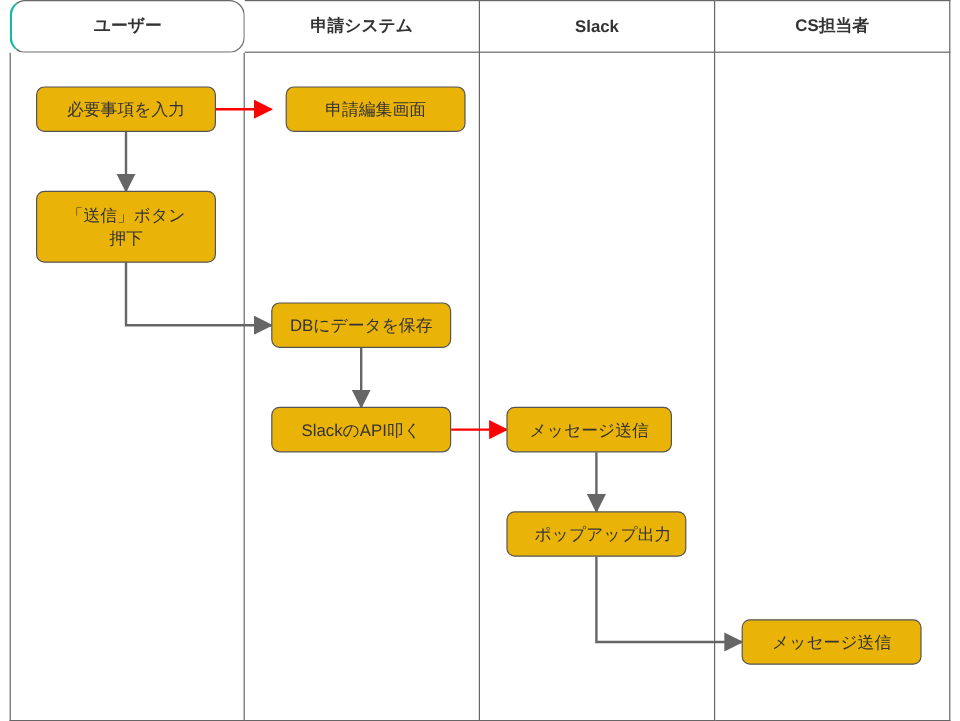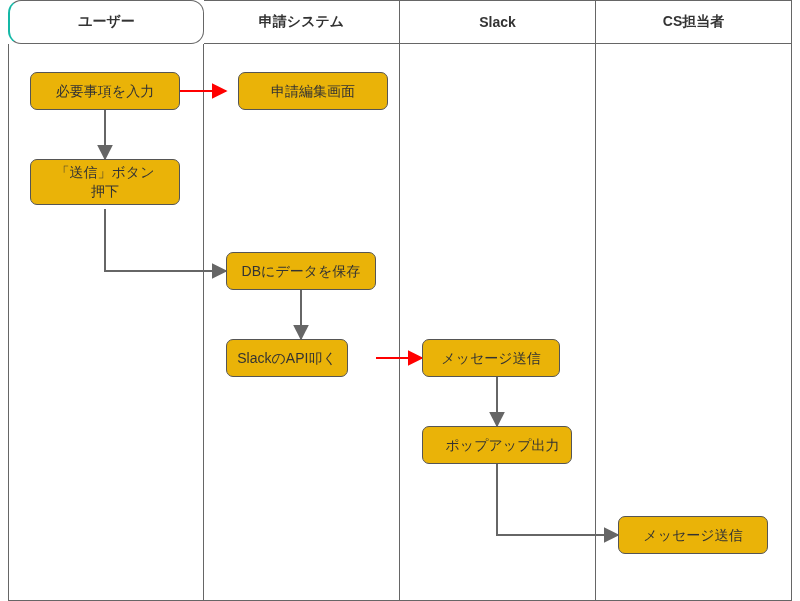--- a/index.html
+++ b/index.html
@@ -99,20 +99,20 @@
         <path d="M 105 209 L 105 271 L 226 271" fill="none" stroke="#666666" stroke-width="2" marker-end="url(#arr-gray)"></path>
         <path d="M 301 290 L 301 339" fill="none" stroke="#666666" stroke-width="2" marker-end="url(#arr-gray)"></path>
         <path d="M 376 358 L 422 358" fill="none" stroke="#ff0000" stroke-width="2" marker-end="url(#arr-red)"></path>
         <path d="M 497 377 L 497 426" fill="none" stroke="#666666" stroke-width="2" marker-end="url(#arr-gray)"></path>
         <path d="M 497 464 L 497 535 L 618 535" fill="none" stroke="#666666" stroke-width="2" marker-end="url(#arr-gray)"></path>
       </g>
   </svg>
 
   <div class="step" style="left: 30px; top: 72px; width: 150px; height: 38px;">必要事項を入力</div>
   <div class="step" style="left: 226px; top: 72px; width: 150px; height: 38px; margin-left: 12px;">申請編集画面</div>
-  <div class="step" style="left: 30px; top: 159px; width: 150px; height: 46px;">「送信」ボタン<br>押下</div>
+  <div class="step" style="left: 30px; top: 159px; width: 150px; height: 60px;">「送信」ボタン<br>押下</div>
   <div class="step" style="left: 226px; top: 252px; width: 150px; height: 38px;">DBにデータを保存</div>
-  <div class="step" style="left: 226px; top: 339px; width: 122px; height: 38px;">SlackのAPI叩く</div>
+  <div class="step" style="left: 226px; top: 339px; width: 150px; height: 38px;">SlackのAPI叩く</div>
   <div class="step" style="left: 422px; top: 339px; width: 138px; height: 38px;">メッセージ送信</div>
   <div class="step" style="left: 422px; top: 426px; width: 150px; height: 38px; padding-left: 17px;">ポップアップ出力</div>
   <div class="step" style="left: 618px; top: 516px; width: 150px; height: 38px;">メッセージ送信</div>
 
 </div>
 
 </body></html>

